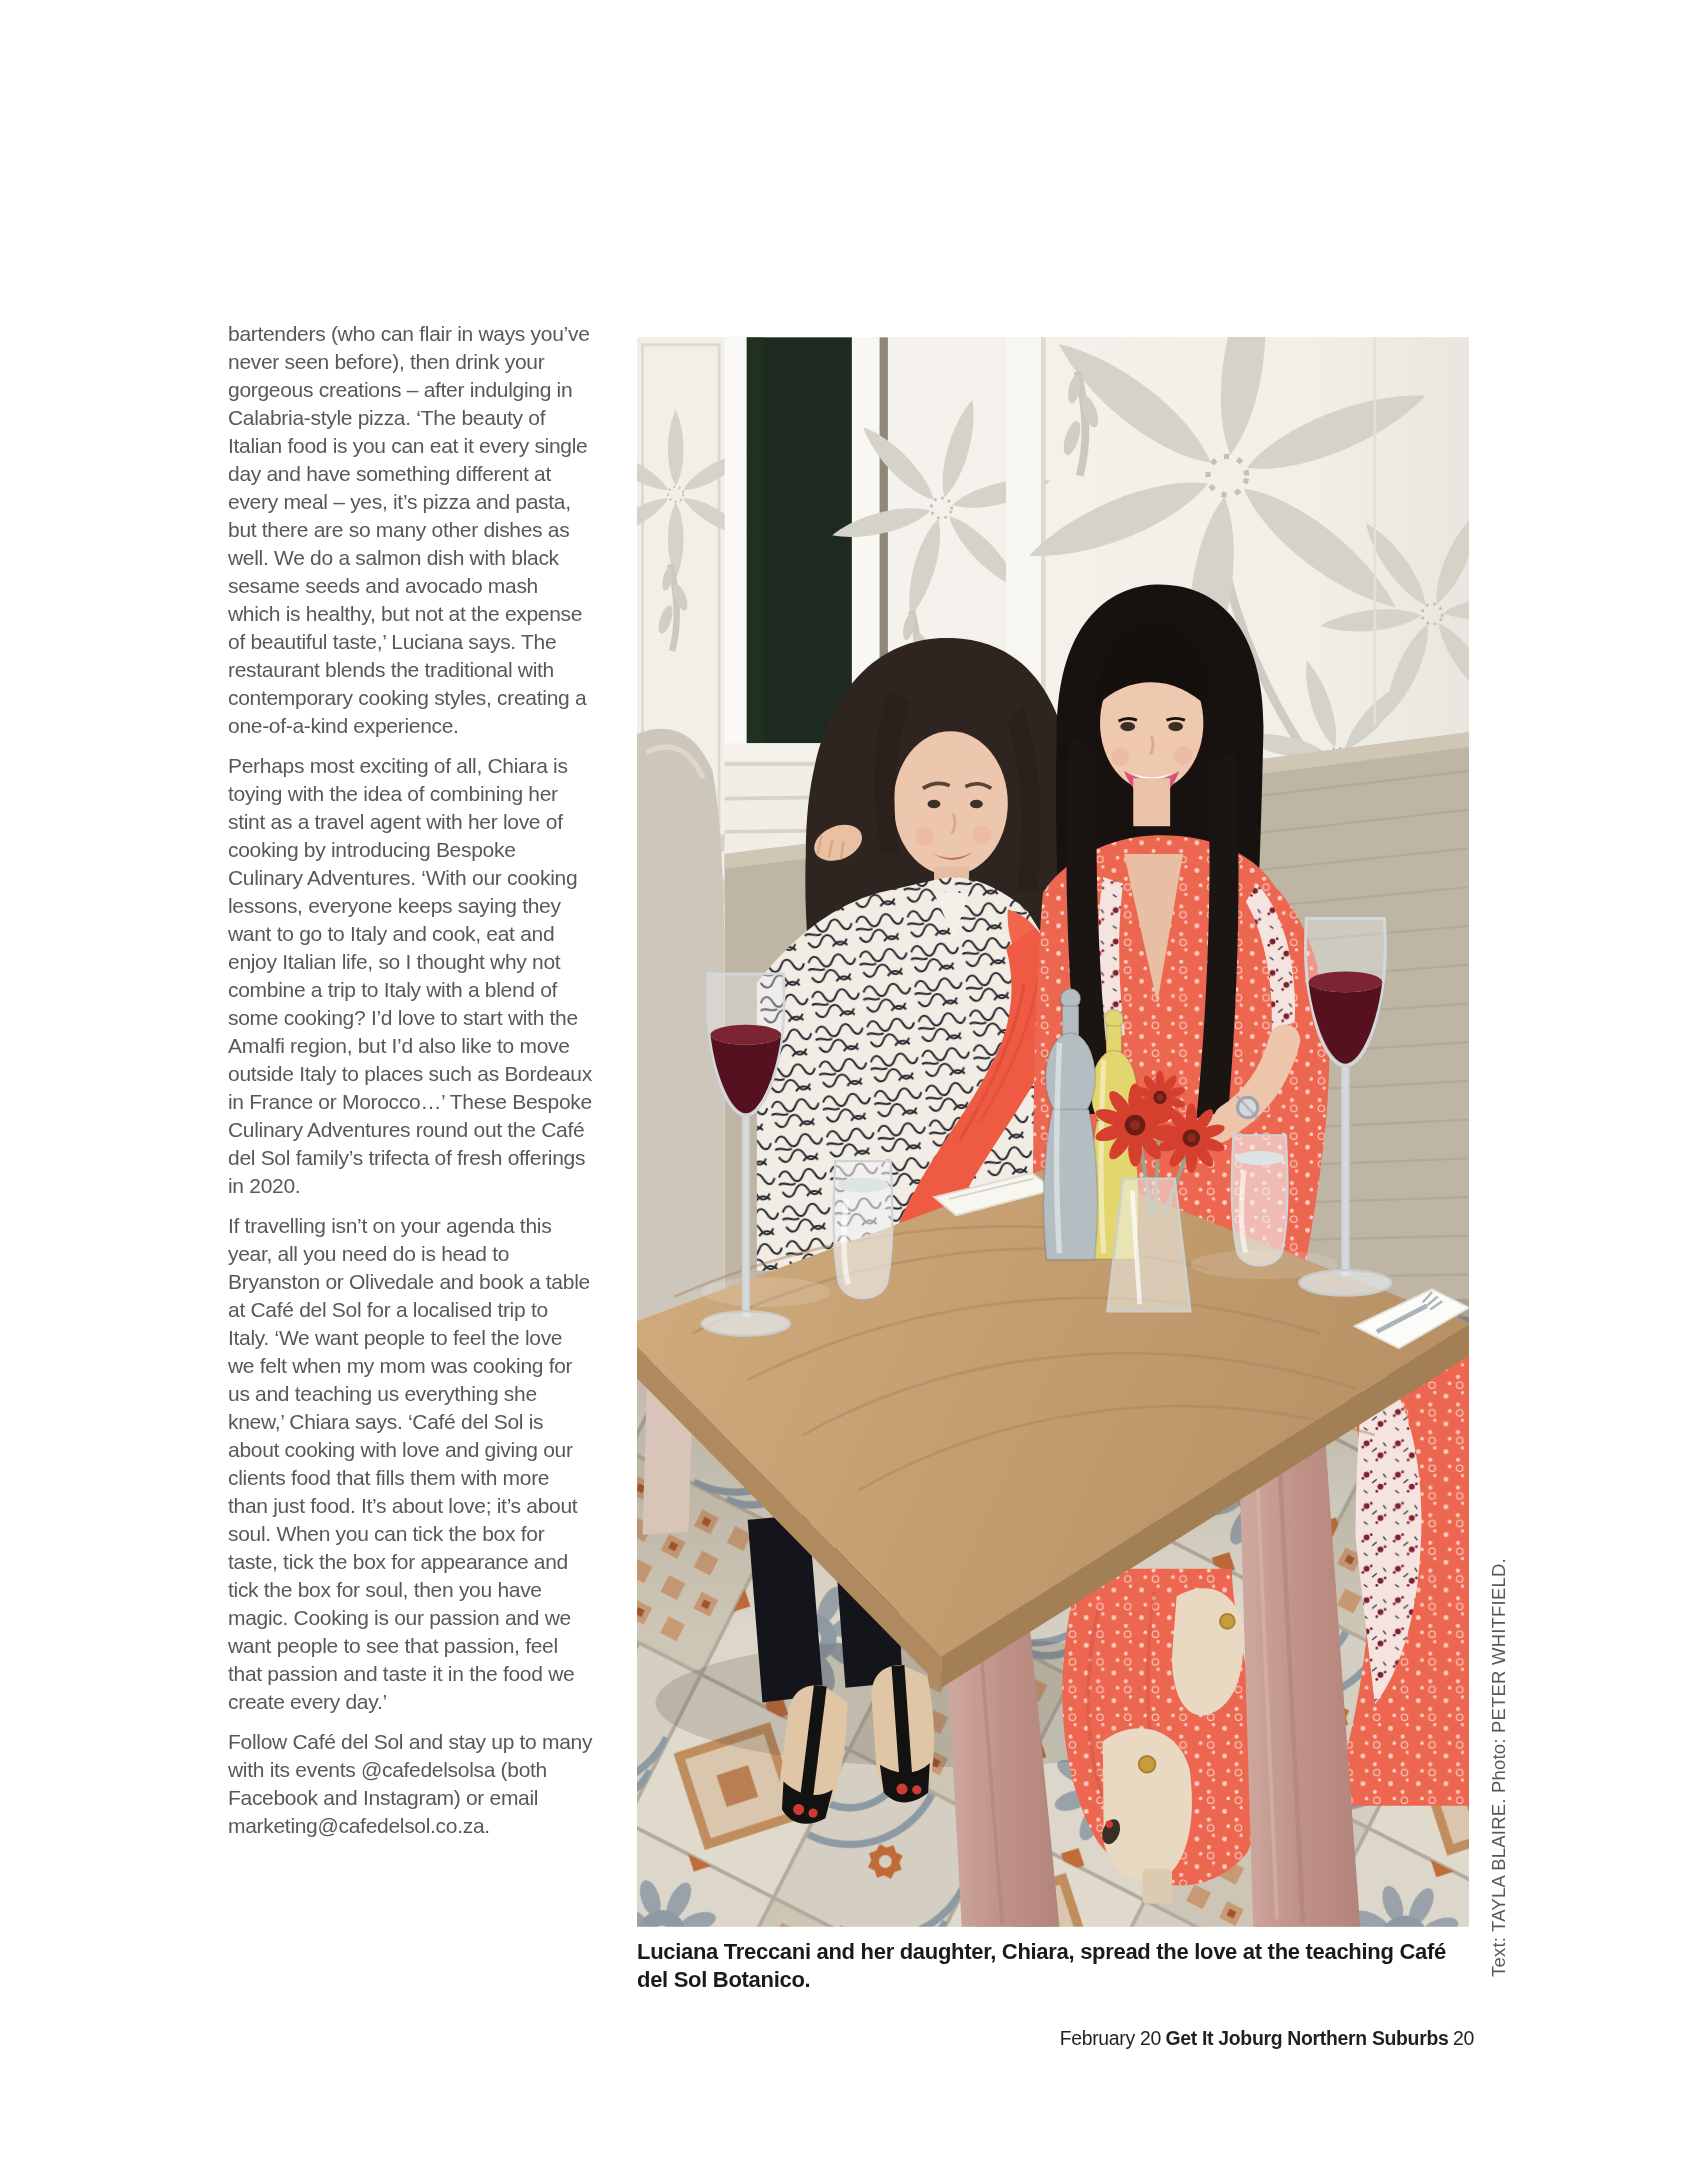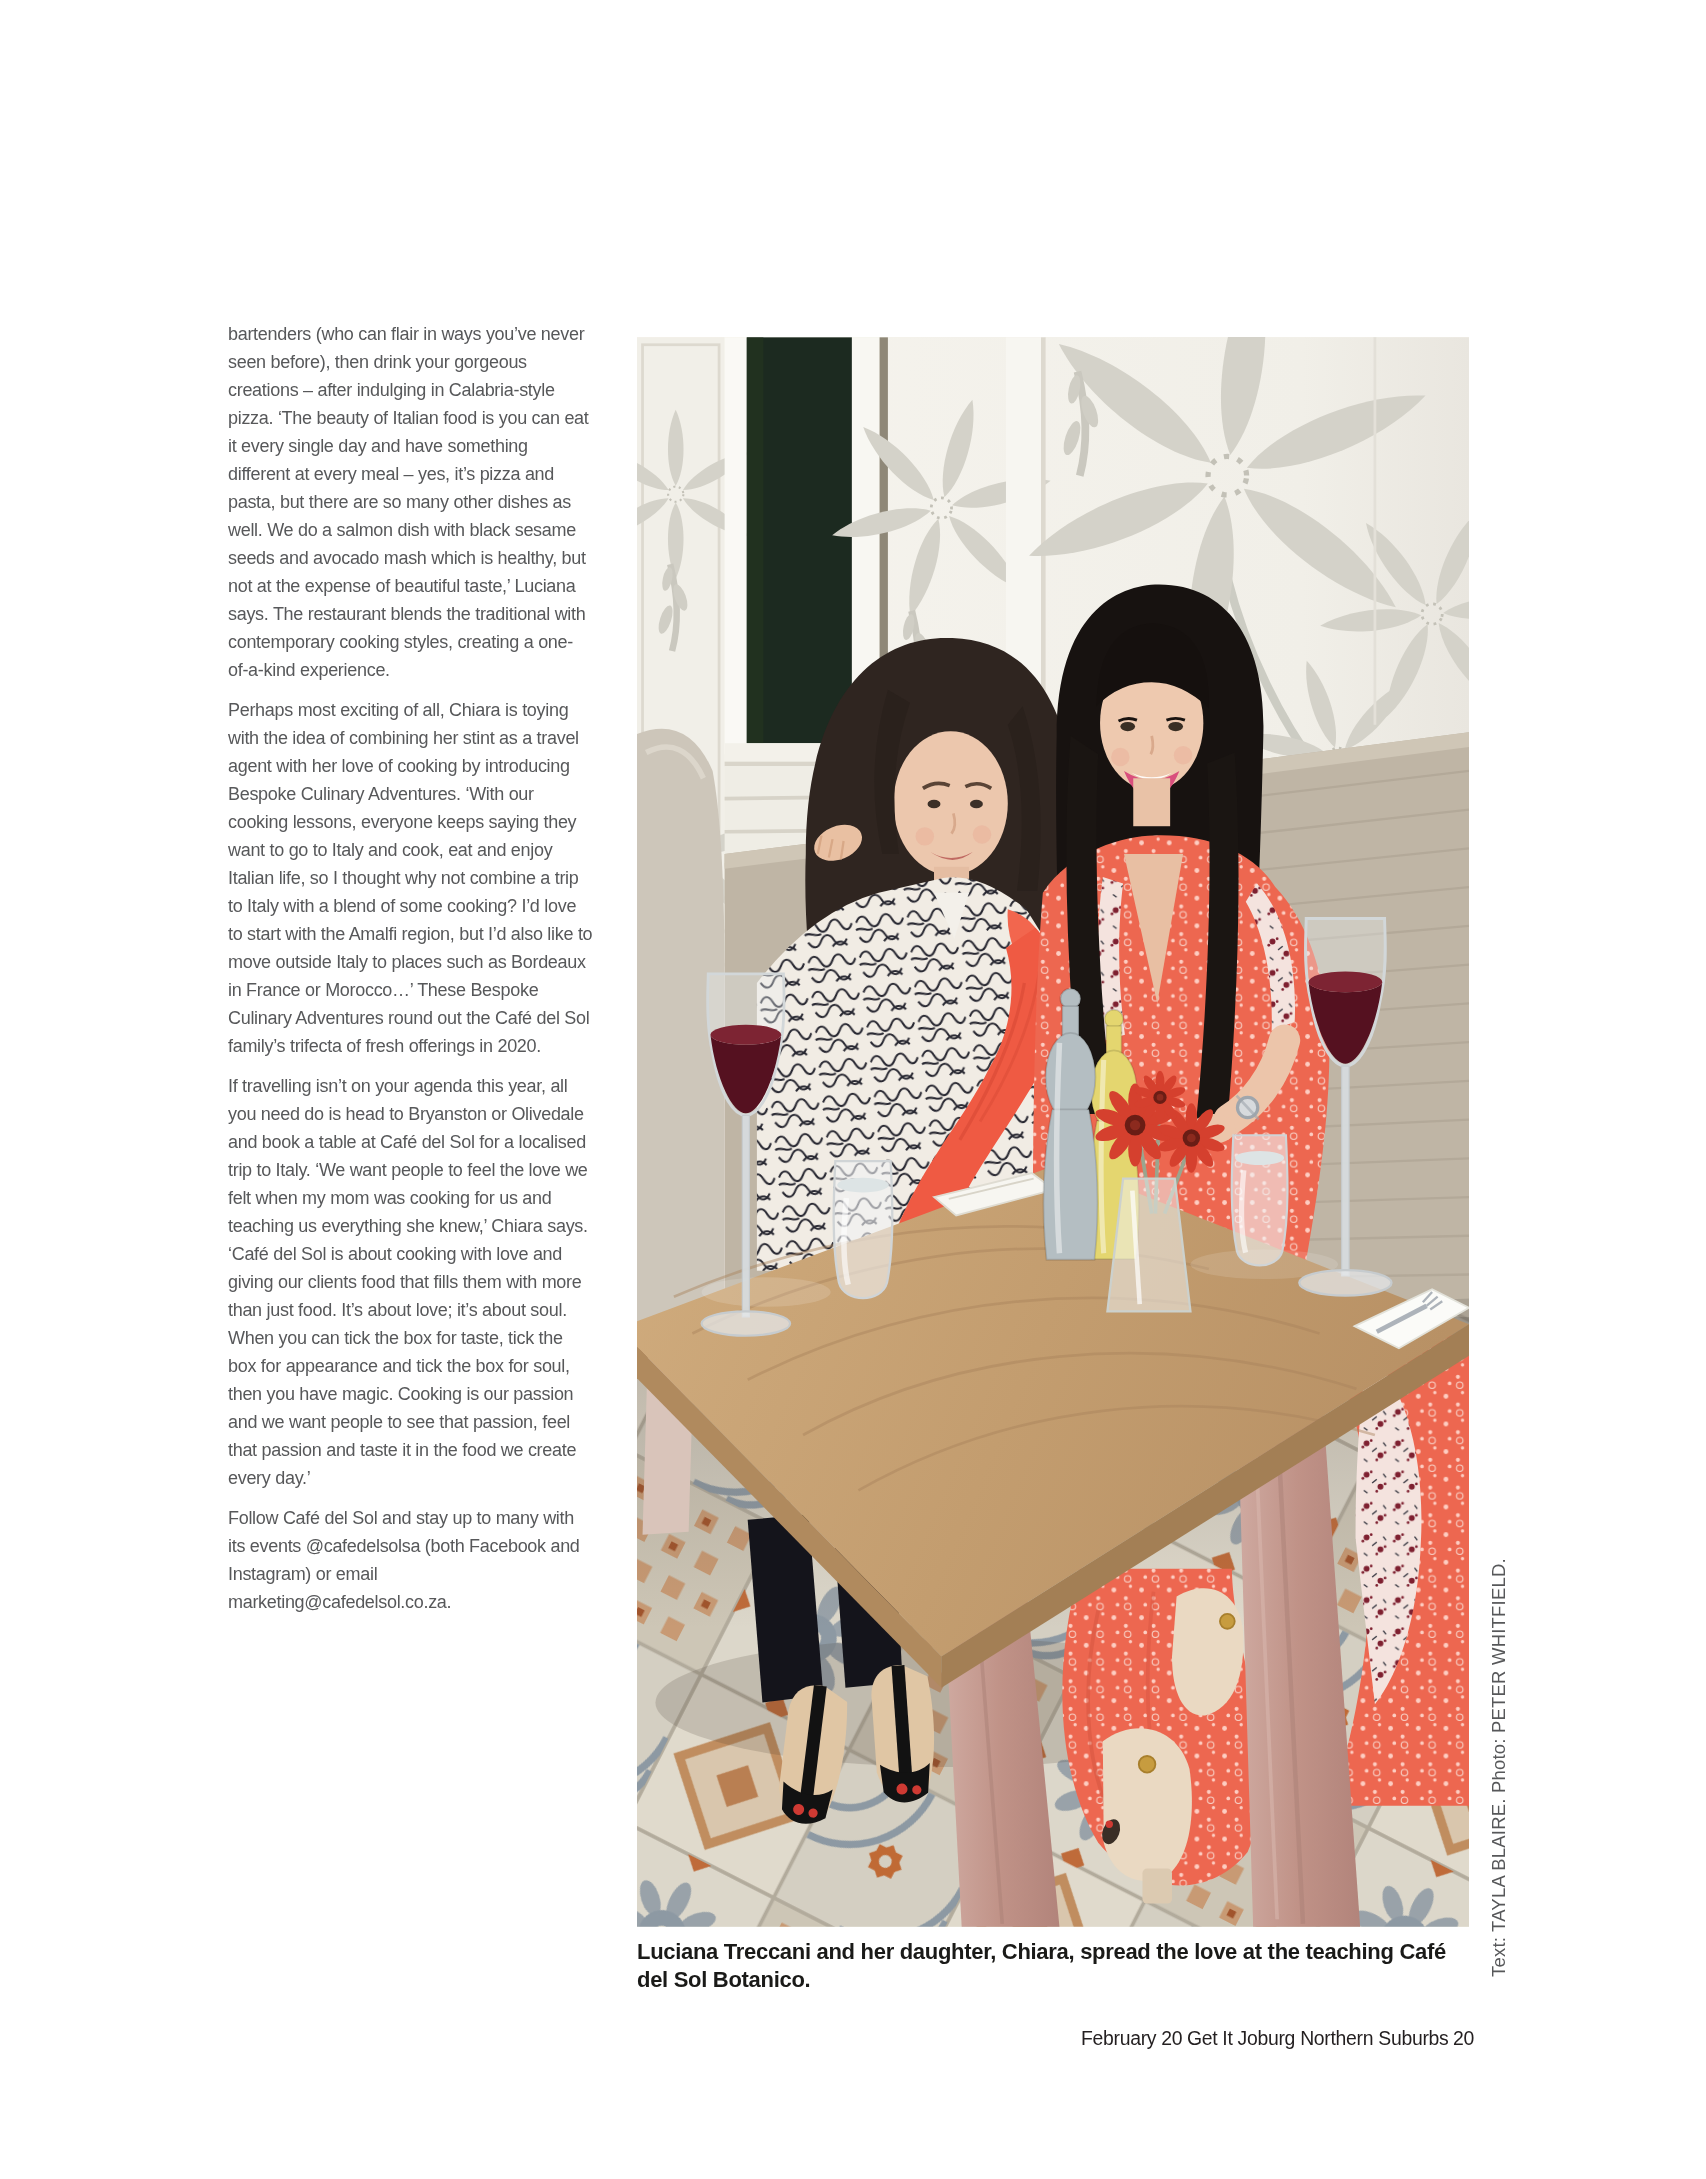--- a/index.html
+++ b/index.html
@@ -2,42 +2,42 @@
 <html style="font-size:14.8px"><head>
 <meta charset="utf-8">
 <style>
   html,body{margin:0;padding:0;}
   body{
     width:1706px;height:2179px;position:relative;background:#ffffff;
     font-family:"Liberation Sans", sans-serif;overflow:hidden;
   }
   .article-col{
     position:absolute;left:228px;top:320px;width:365px;
-    color:#57585a;font-size:18px;line-height:28px;letter-spacing:-0.3px;
+    color:#57585a;font-size:21px;line-height:28px;letter-spacing:-0.3px;
   }
   .article-col p{margin:0 0 12px 0;}
   .photo-wrap{
     position:absolute;left:637px;top:337px;width:832px;height:1590px;
     overflow:hidden;background:#f3f1ea;
   }
   .photo-wrap svg{display:block;}
   .caption{
     position:absolute;left:637px;top:1938px;width:844px;
     color:#1a1a18;font-size:22px;line-height:28px;font-weight:bold;letter-spacing:-0.3px;
   }
   .credit{
     position:absolute;left:1488px;top:1977px;transform-origin:0 0;
     transform:rotate(-90deg);white-space:nowrap;
     color:#57585a;font-size:18.5px;letter-spacing:0.2px;
   }
   .footer{
     position:absolute;left:637px;top:2027px;width:837px;text-align:right;
     color:#231f20;font-size:19.4px;letter-spacing:-0.3px;
   }
-  .footer .bold{font-weight:normal;margin:0 4.6px;}
+  .footer .bold{font-weight:bold;margin:0 4.6px;}
 </style>
 </head>
 <body>
 
 <div class="article-col">
   <p>bartenders (who can flair in ways you’ve never seen before), then drink your gorgeous creations – after indulging in Calabria-style pizza. ‘The beauty of Italian food is you can eat it every single day and have something different at every meal – yes, it’s pizza and pasta, but there are so many other dishes as well. We do a salmon dish with black sesame seeds and avocado mash which is healthy, but not at the expense of beautiful taste,’ Luciana says. The restaurant blends the traditional with contemporary cooking styles, creating a one-of-a-kind experience.</p>
   <p>Perhaps most exciting of all, Chiara is toying with the idea of combining her stint as a travel agent with her love of cooking by introducing Bespoke Culinary Adventures. ‘With our cooking lessons, everyone keeps saying they want to go to Italy and cook, eat and enjoy Italian life, so I thought why not combine a trip to Italy with a blend of some cooking? I’d love to start with the Amalfi region, but I’d also like to move outside Italy to places such as Bordeaux in France or Morocco…’ These Bespoke Culinary Adventures round out the Café del Sol family’s trifecta of fresh offerings in 2020.</p>
   <p>If travelling isn’t on your agenda this year, all you need do is head to Bryanston or Olivedale and book a table at Café del Sol for a localised trip to Italy. ‘We want people to feel the love we felt when my mom was cooking for us and teaching us everything she knew,’  Chiara says. ‘Café del Sol is about cooking with love and giving our clients food that fills them with more than just food. It’s about love; it’s about soul. When you can tick the box for taste, tick the box for appearance and tick the box for soul, then you have magic. Cooking is our passion and we want people to see that passion, feel that passion and taste it in the food we create every day.’</p>
   <p>Follow Café del Sol and stay up to many with its events @cafedelsolsa (both Facebook and Instagram) or email marketing@cafedelsol.co.za.</p>
 </div>

